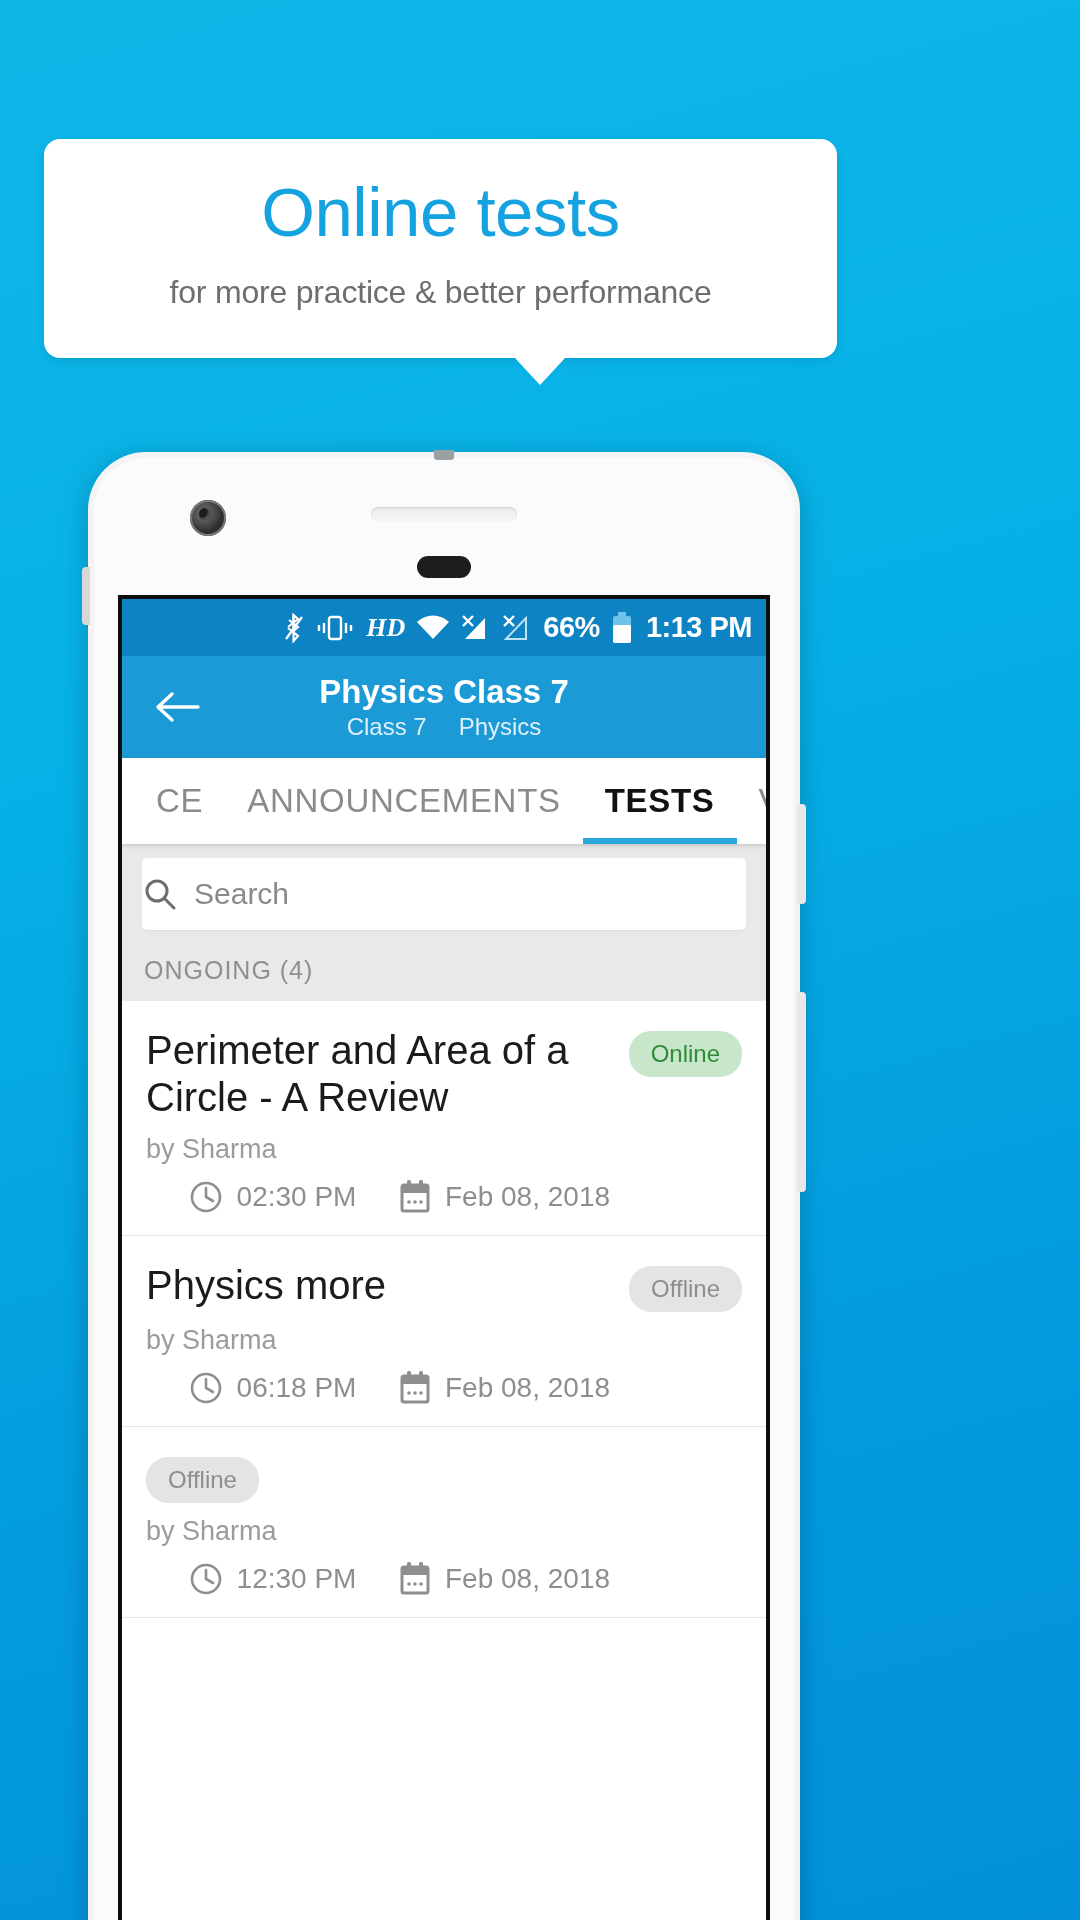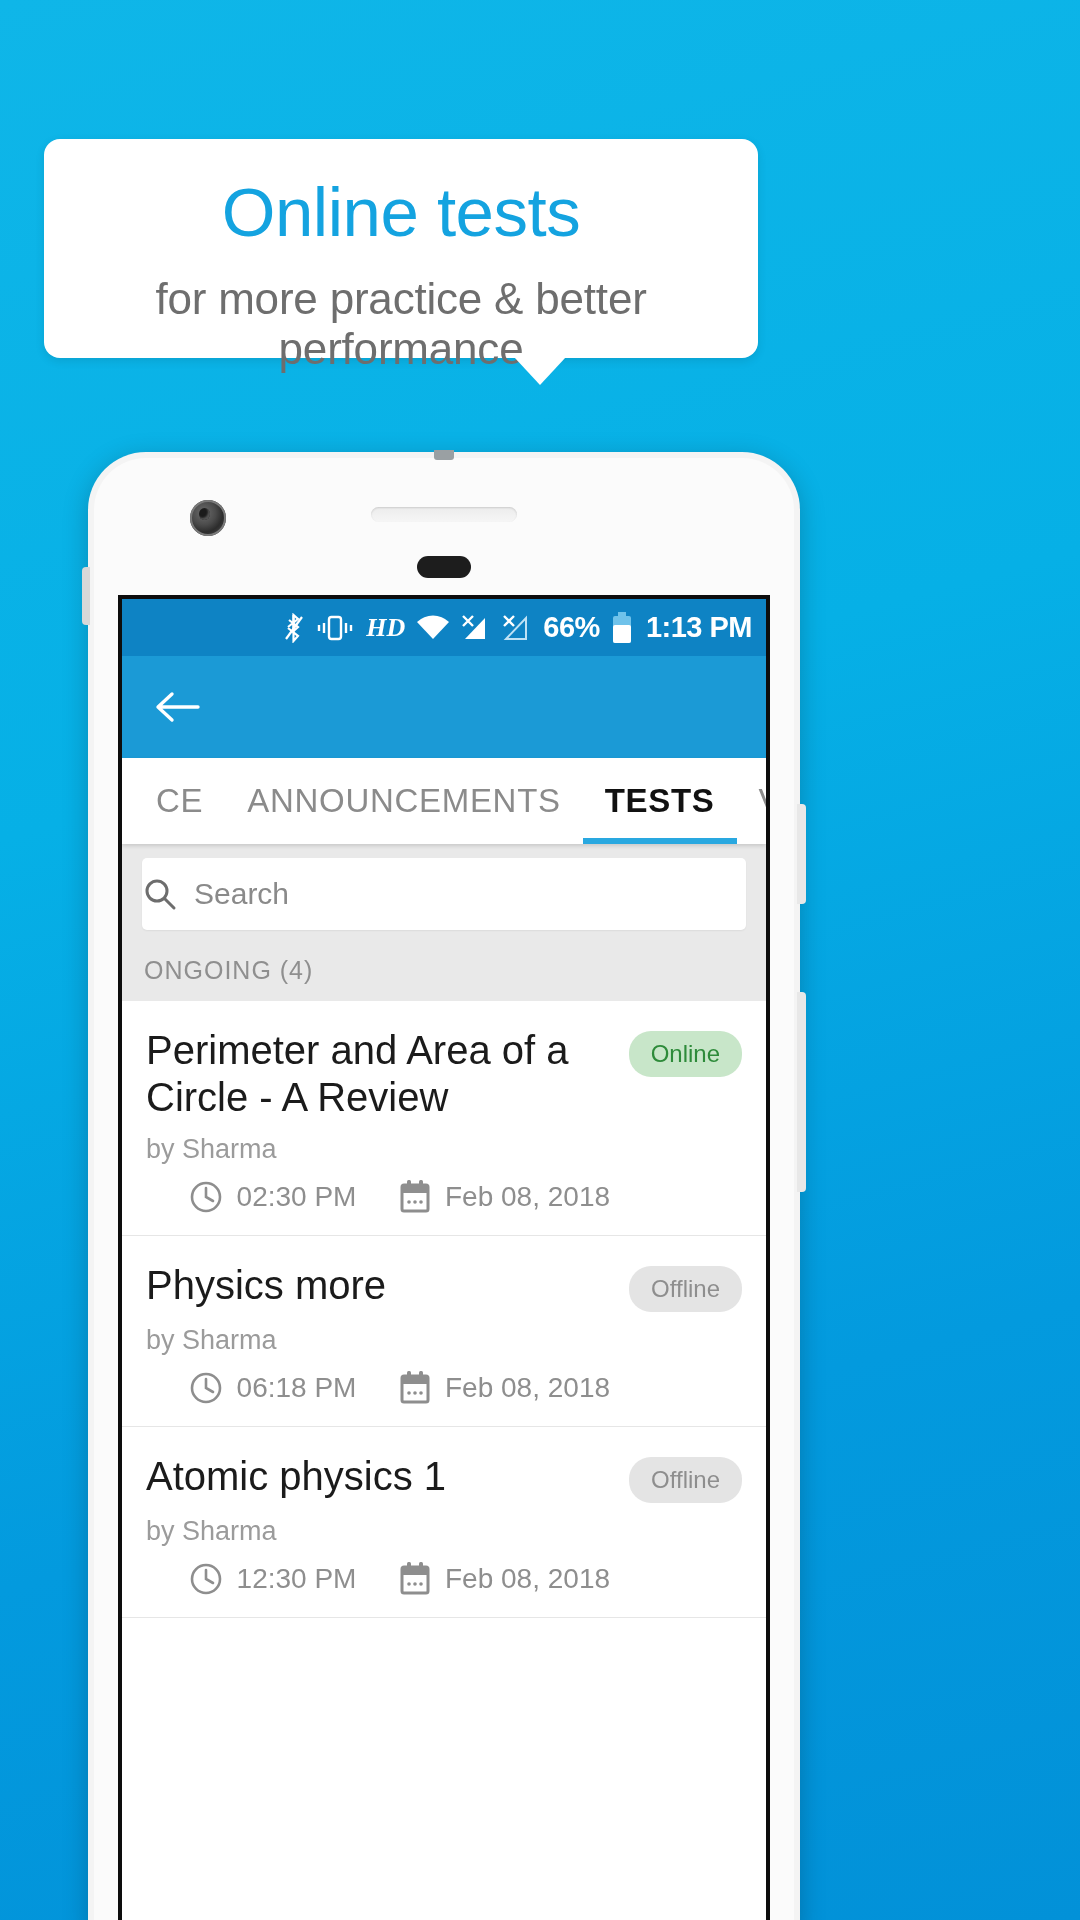--- a/index.html
+++ b/index.html
@@ -18,21 +18,21 @@
     height: 1920px;
     background: linear-gradient(165deg, #0fb6e8 0%, #06b0e6 38%, #039ade 72%, #0291d8 100%);
     overflow: hidden;
   }
 
   
   #callout {
     position: absolute;
     left: 44px;
     top: 139px;
-    width: 714px;
+    width: 793px;
     height: 219px;
     background: #ffffff;
     border-radius: 16px;
     box-shadow: 0 3px 10px rgba(0,0,0,0.10);
   }
   #callout-tail {
     position: absolute;
     left: 50%;
     top: 357px;
     transform: translateX(-50%);
@@ -46,21 +46,21 @@
     margin-top: 38px;
     font-size: 69px;
     line-height: 1.05;
     font-weight: 400;
     color: #14a3e0;
     letter-spacing: -0.5px;
   }
   #promo-sub {
     text-align: center;
     margin-top: 25px;
-    font-size: 44px;
+    font-size: 32px;
     font-weight: 400;
     color: #6e6e6e;
     letter-spacing: -0.2px;
   }
 
   
   #phone {
     position: absolute;
     left: 88px;
     top: 452px;
@@ -397,20 +397,27 @@
           </svg>
         </span>
         <span id="sb-time">1:13 PM</span>
       </div>
 
       <div id="appbar">
         <div id="back-arrow">
           <svg width="46" height="34" viewBox="0 0 46 34">
             <path d="M44 17 H5 M18 4 L4 17 L18 30" fill="none" stroke="#fff" stroke-width="3.4" stroke-linecap="round" stroke-linejoin="round"></path>
           </svg>
+        </div>
+        <div id="appbar-titles">
+          <div id="appbar-title">Physics Class 7</div>
+          <div id="appbar-subtitle-row">
+            <span class="appbar-sub">Class 7</span>
+            <span class="appbar-sub">Physics</span>
+          </div>
         </div>
       </div>
 
       <div id="tabs">
         <div class="tab">CE</div>
         <div class="tab">ANNOUNCEMENTS</div>
         <div class="tab active">TESTS</div>
         <div class="tab">VIDEOS</div>
       </div>
 
@@ -481,21 +488,20 @@
                 <circle cx="17" cy="23" r="1.8" fill="#8e8e8e"></circle>
                 <circle cx="23" cy="23" r="1.8" fill="#8e8e8e"></circle>
               </svg>
               <span>Feb 08, 2018</span>
             </div>
           </div>
         </div>
 
         <div class="test-card">
           <div class="test-title-row">
-            <div class="test-title">Atomic physics 1</div>
             <div class="badge offline">Offline</div>
           </div>
           <div class="test-author">by Sharma</div>
           <div class="test-meta">
             <div class="meta-item time">
               <svg width="36" height="36" viewBox="0 0 36 36">
                 <circle cx="18" cy="18" r="14" fill="none" stroke="#8e8e8e" stroke-width="2.6"></circle>
                 <path d="M18 9 V18 L25 22" fill="none" stroke="#8e8e8e" stroke-width="2.6" stroke-linecap="round"></path>
               </svg>
               <span>12:30 PM</span>

